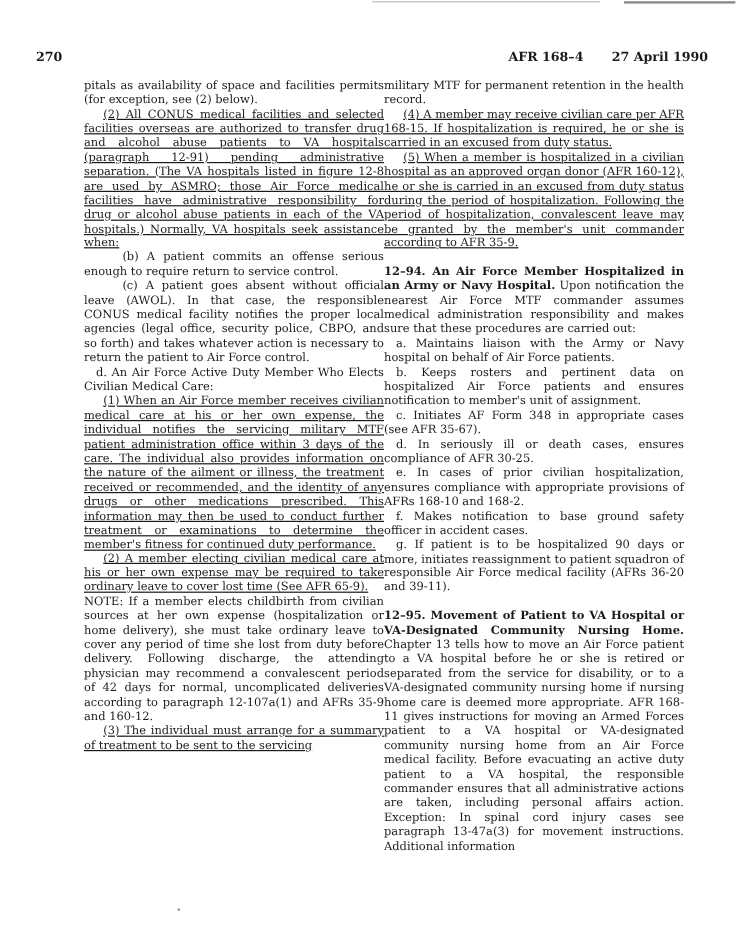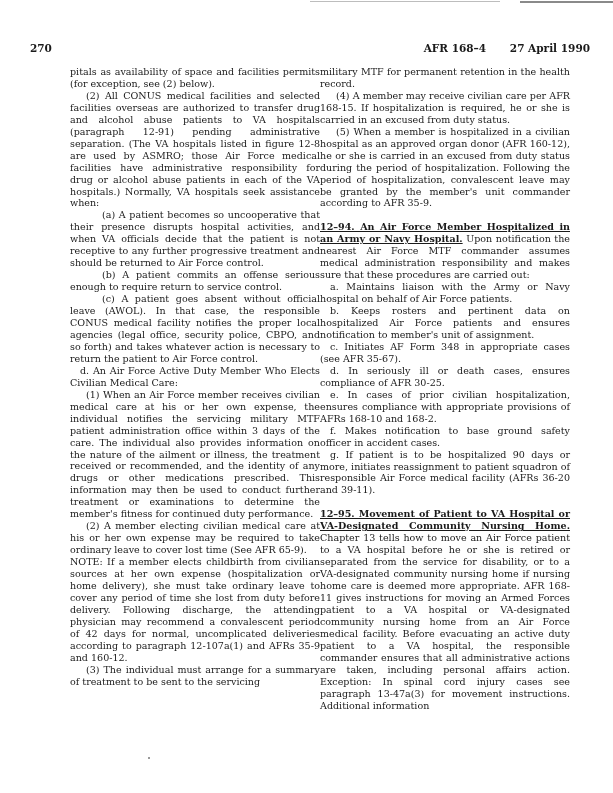--- a/index.html
+++ b/index.html
@@ -11,45 +11,44 @@
   .header { position: absolute; top: 42px; left: 30px; right: 23px; height: 14px;
             font-weight: bold; font-size: 10.5px; }
   .header .pg { position: absolute; left: 0; top: 0; }
   .header .right { position: absolute; right: 0; top: 0; }
   .header .right span { margin-left: 20px; }
   .col { position: absolute; top: 66px; width: 248px; font-size: 9.55px; line-height: 11.95px;
          text-align: justify; hyphens: manual; }
   .col.left { left: 56px; width: 250px; margin-left: 14px; }
   .col.right { left: 320px; width: 250px; }
   .col p { margin: 0; }
-  .ind1 { text-indent: 16px; }
+  .ind1 { text-indent: 16px; text-decoration: underline; }
   .ind2 { text-indent: 32px; }
   .indA { text-indent: 10px; }
   .gap { height: 12px; }
-  .para-head { font-weight: bold; text-decoration: underline; }
+  .para-head { font-weight: bold; }
   .dot { position: absolute; width: 2px; height: 2px; background: #999; }
 </style>
 </head>
 <body>
 
 <div class="scanline a"></div>
 <div class="scanline b"></div>
 
 <div class="header">
   <span class="pg">270</span>
   <span class="right">
     <span>AFR 168–4</span>
     <span>27 April 1990</span>
   </span>
 </div>
 
 <div class="col left">
   <p>pitals as availability of space and facilities permits (for exception, see (2) below).</p>
   <p class="ind1">(2) All CONUS medical facilities and selected facilities overseas are authorized to transfer drug and alcohol abuse patients to VA hospitals (paragraph 12-91) pending administrative separation. (The VA hospitals listed in figure 12-8 are used by ASMRO; those Air Force medical facilities have administrative responsibility for drug or alcohol abuse patients in each of the VA hospitals.) Normally, VA hospitals seek assistance when:</p>
-  <p class="ind2">(a) A patient becomes so uncooperative that their presence disrupts hospital activities, and when VA officials decide that the patient is not receptive to any further progressive treatment and should be returned to Air Force control.</p>
   <p class="ind2">(b) A patient commits an offense serious enough to require return to service control.</p>
   <p class="ind2">(c) A patient goes absent without official leave (AWOL). In that case, the responsible CONUS medical facility notifies the proper local agencies (legal office, security police, CBPO, and so forth) and takes whatever action is necessary to return the patient to Air Force control.</p>
   <p class="indA">d. An Air Force Active Duty Member Who Elects Civilian Medical Care:</p>
   <p class="ind1">(1) When an Air Force member receives civilian medical care at his or her own expense, the individual notifies the servicing military MTF patient administration office within 3 days of the care. The individual also provides information on the nature of the ailment or illness, the treatment received or recommended, and the identity of any drugs or other medications prescribed. This information may then be used to conduct further treatment or examinations to determine the member's fitness for continued duty performance.</p>
   <p class="ind1">(2) A member electing civilian medical care at his or her own expense may be required to take ordinary leave to cover lost time (See AFR 65-9).</p>
   <p>NOTE: If a member elects childbirth from civilian sources at her own expense (hospitalization or home delivery), she must take ordinary leave to cover any period of time she lost from duty before delivery. Following discharge, the attending physician may recommend a convalescent period of 42 days for normal, uncomplicated deliveries according to paragraph 12-107a(1) and AFRs 35-9 and 160-12.</p>
   <p class="ind1">(3) The individual must arrange for a summary of treatment to be sent to the servicing</p>
 </div>
 
 <div class="col right">

